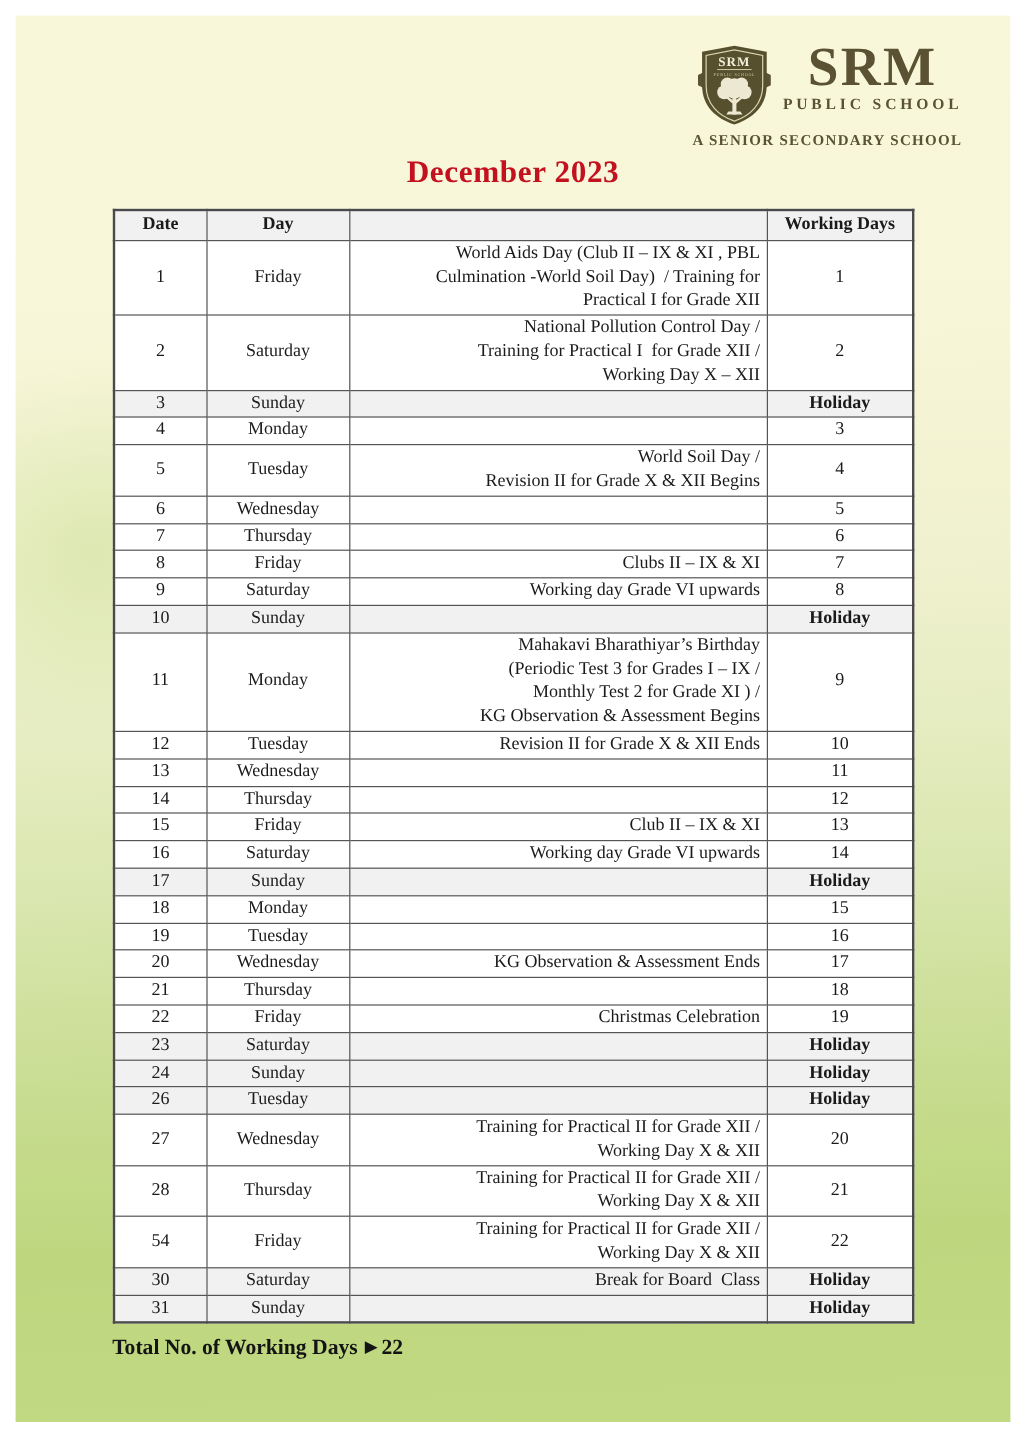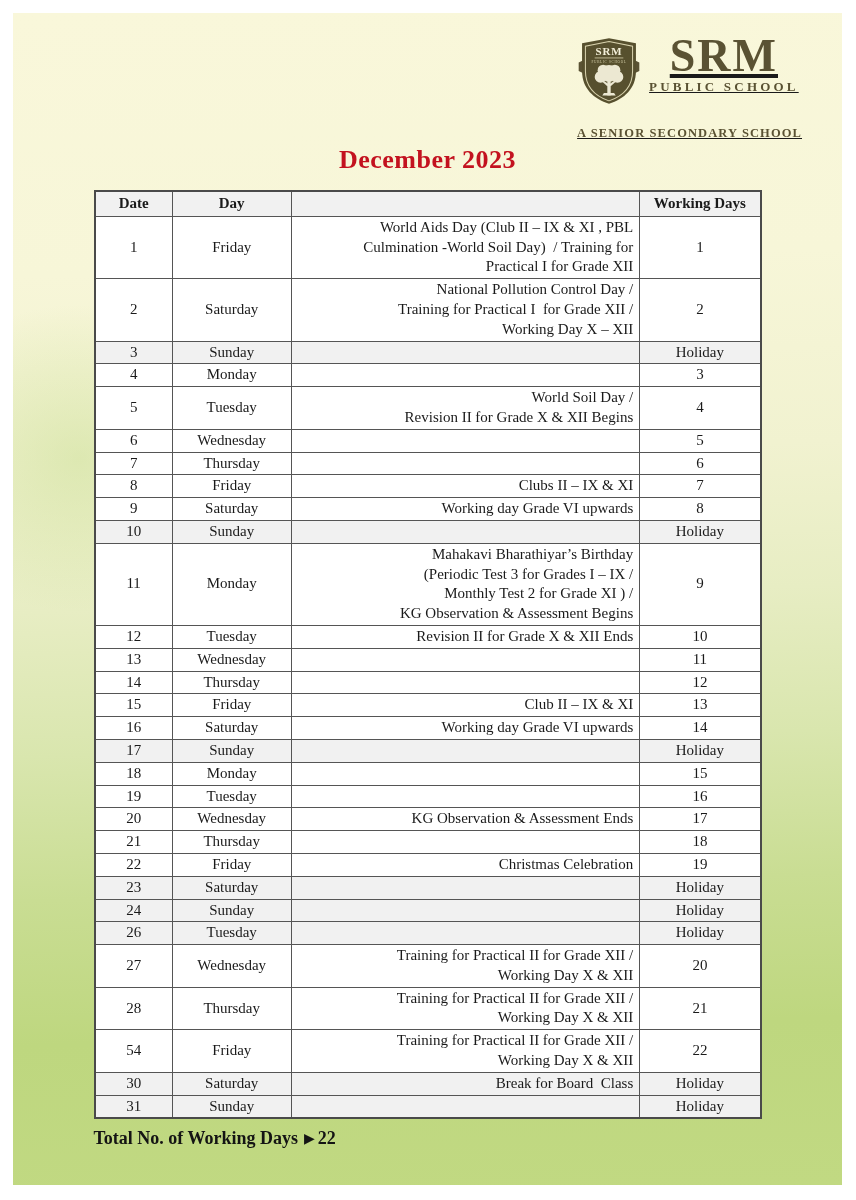--- a/index.html
+++ b/index.html
@@ -28,22 +28,21 @@
   }
   
   .header {
     display: flex;
     justify-content: flex-end;
     padding: 22px 40px 0 0;
   }
   .logo {
     display: flex;
     flex-direction: column;
-    align-items: flex-start;
-    text-decoration: underline;
+    align-items: flex-end;
   }
   .logo-top {
     display: flex;
     align-items: flex-start;
     gap: 8px;
   }
   .logo-shield { width: 64px; height: 72px; }
   .logo-nameblock {
     display: flex;
     flex-direction: column;
@@ -61,21 +60,21 @@
     font-size: 13px;
     font-weight: 600;
     letter-spacing: 3.2px;
     margin-top: 2px;
     color: #5a5233;
   }
   .logo-tagline {
     font-size: 12.5px;
     font-weight: 600;
     letter-spacing: 1.1px;
-    margin-top: 19px;
+    margin-top: 3px;
     color: #5a5233;
   }
   
   .doc-title {
     text-align: center;
     margin-top: 4px;
     font-size: 26px;
     font-weight: bold;
     color: #c3121f;
     letter-spacing: 0.5px;
@@ -101,21 +100,21 @@
     text-align: center;
     padding: 2px 6px;
   }
   .col-date { width: 78px; }
   .col-day { width: 119px; }
   .col-event { width: 350px; }
   .col-working { width: 121px; }
   td.cell-date, td.cell-day, td.cell-working { text-align: center; }
   td.cell-event { text-align: right; white-space: pre-wrap; }
   tr.holiday td { background: #f1f1f1; }
-  tr.holiday td.cell-working { font-weight: normal; }
+  tr.holiday td.cell-working { font-weight: bold; }
   
   .footer {
     width: 668px;
     margin: 9px auto 0 auto;
     font-size: 18px;
     font-weight: bold;
     color: #141414;
   }
   .footer .arrow { font-size: 14px; position: relative; top: -1px; padding: 0 3px 0 6px; }
 </style>

